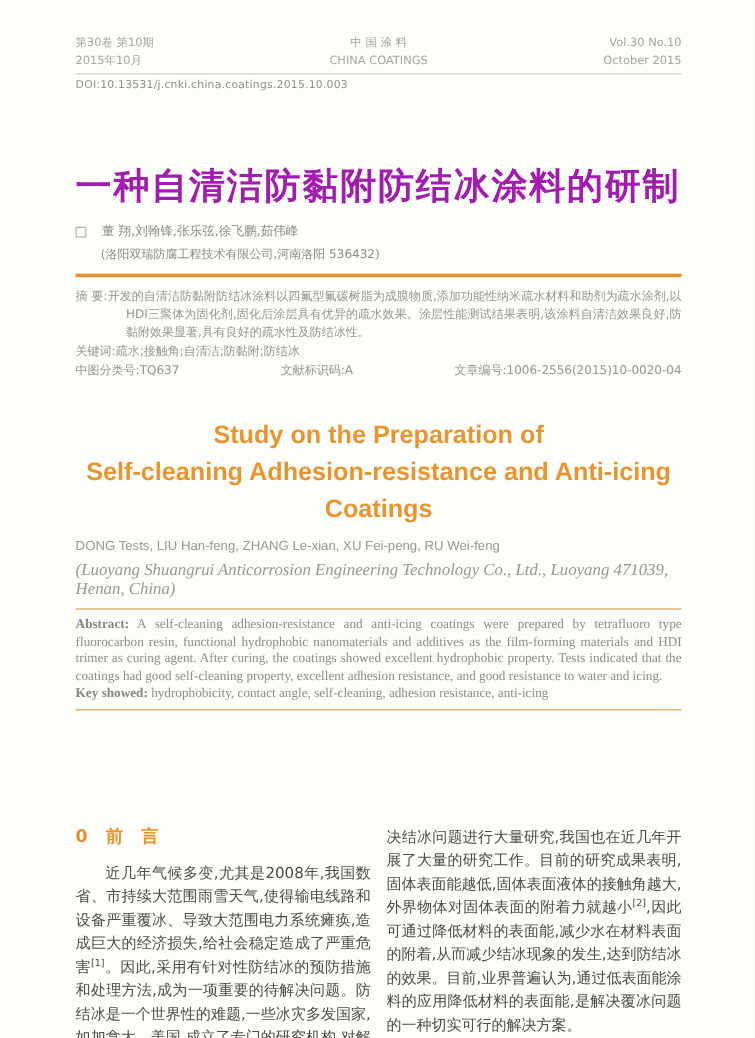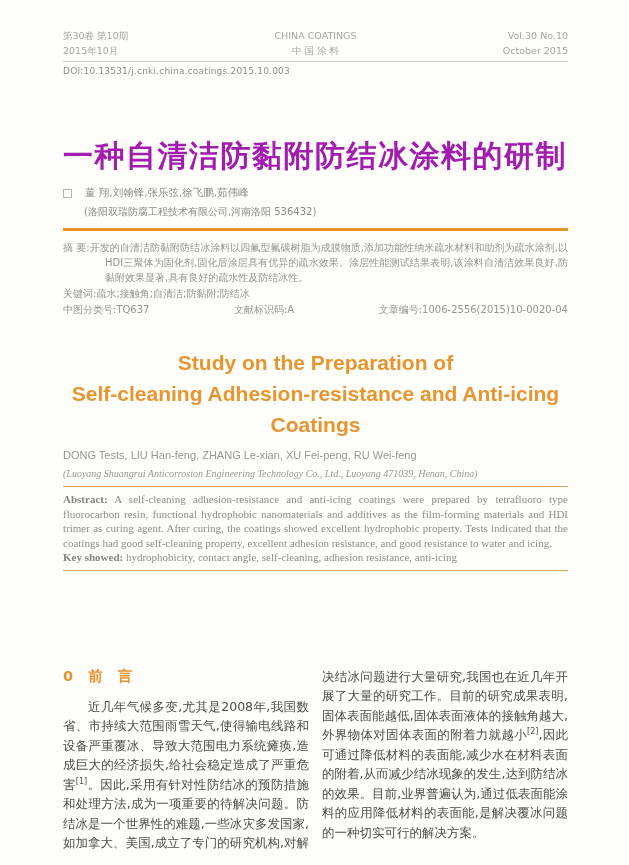--- a/index.html
+++ b/index.html
@@ -34,21 +34,21 @@
   .abs-body{padding-left:42px;text-indent:-42px;text-align:justify;}
   .abs-keywords{margin-top:1px;}
   .abs-meta{display:flex;justify-content:space-between;margin-top:1px;}
   
   .en-title{
     margin:30px 0 0 0;font-size:21px;font-weight:bold;color:#e8952f;
     line-height:31px;font-family:"Liberation Sans","DejaVu Sans",sans-serif;text-align:center;
   }
   .authors-en{margin-top:9px;font-size:11px;color:#9a9893;
     font-family:"Liberation Sans","DejaVu Sans",sans-serif;}
-  .affil-en{margin-top:7px;font-size:10px;color:#9a9893;font-style:italic;
+  .affil-en{margin-top:7px;font-size:14px;color:#9a9893;font-style:italic;
     font-family:"Liberation Serif","DejaVu Serif",serif;}
   .rule-orange-thin{height:1px;background:#d9a45a;margin-top:7px;}
   .abstract-en{margin-top:5px;font-size:11px;line-height:14.5px;color:#8f8d87;
     font-family:"Liberation Serif","DejaVu Serif",serif;text-align:justify;}
   .abstract-en p{margin:0;}
   .abstract-en .lbl{font-weight:bold;color:#87857f;}
   .rule2{margin-top:5px;}
   
   .body-columns{
     margin-top:96px;height:190px;
@@ -71,22 +71,22 @@
 <body>
 
 <div class="page">
 
   <div class="masthead">
     <div class="mh-left">
       <div>第30卷 第10期</div>
       <div>2015年10月</div>
     </div>
     <div class="mh-center">
+      <div>中 国 涂 料</div>
       <div>CHINA COATINGS</div>
-      <div>中 国 涂 料</div>
     </div>
     <div class="mh-right">
       <div>Vol.30 No.10</div>
       <div>October 2015</div>
     </div>
   </div>
   <hr class="header-rule">
   <div class="doi">DOI:10.13531/j.cnki.china.coatings.2015.10.003</div>
 
   <h1 class="cn-title">一种自清洁防黏附防结冰涂料的研制</h1>

